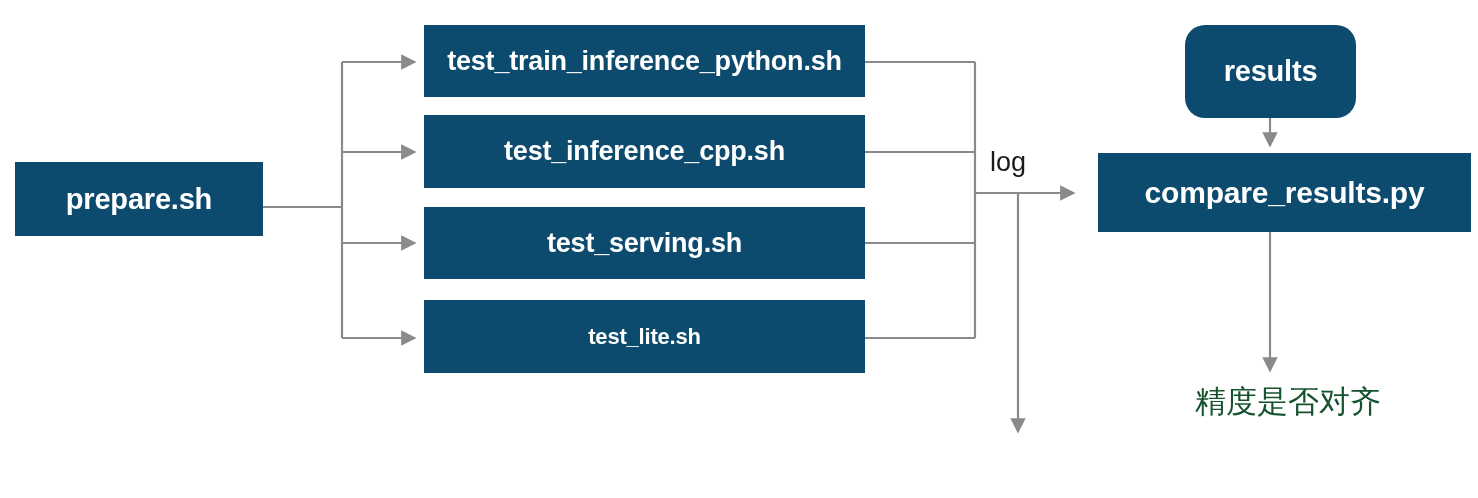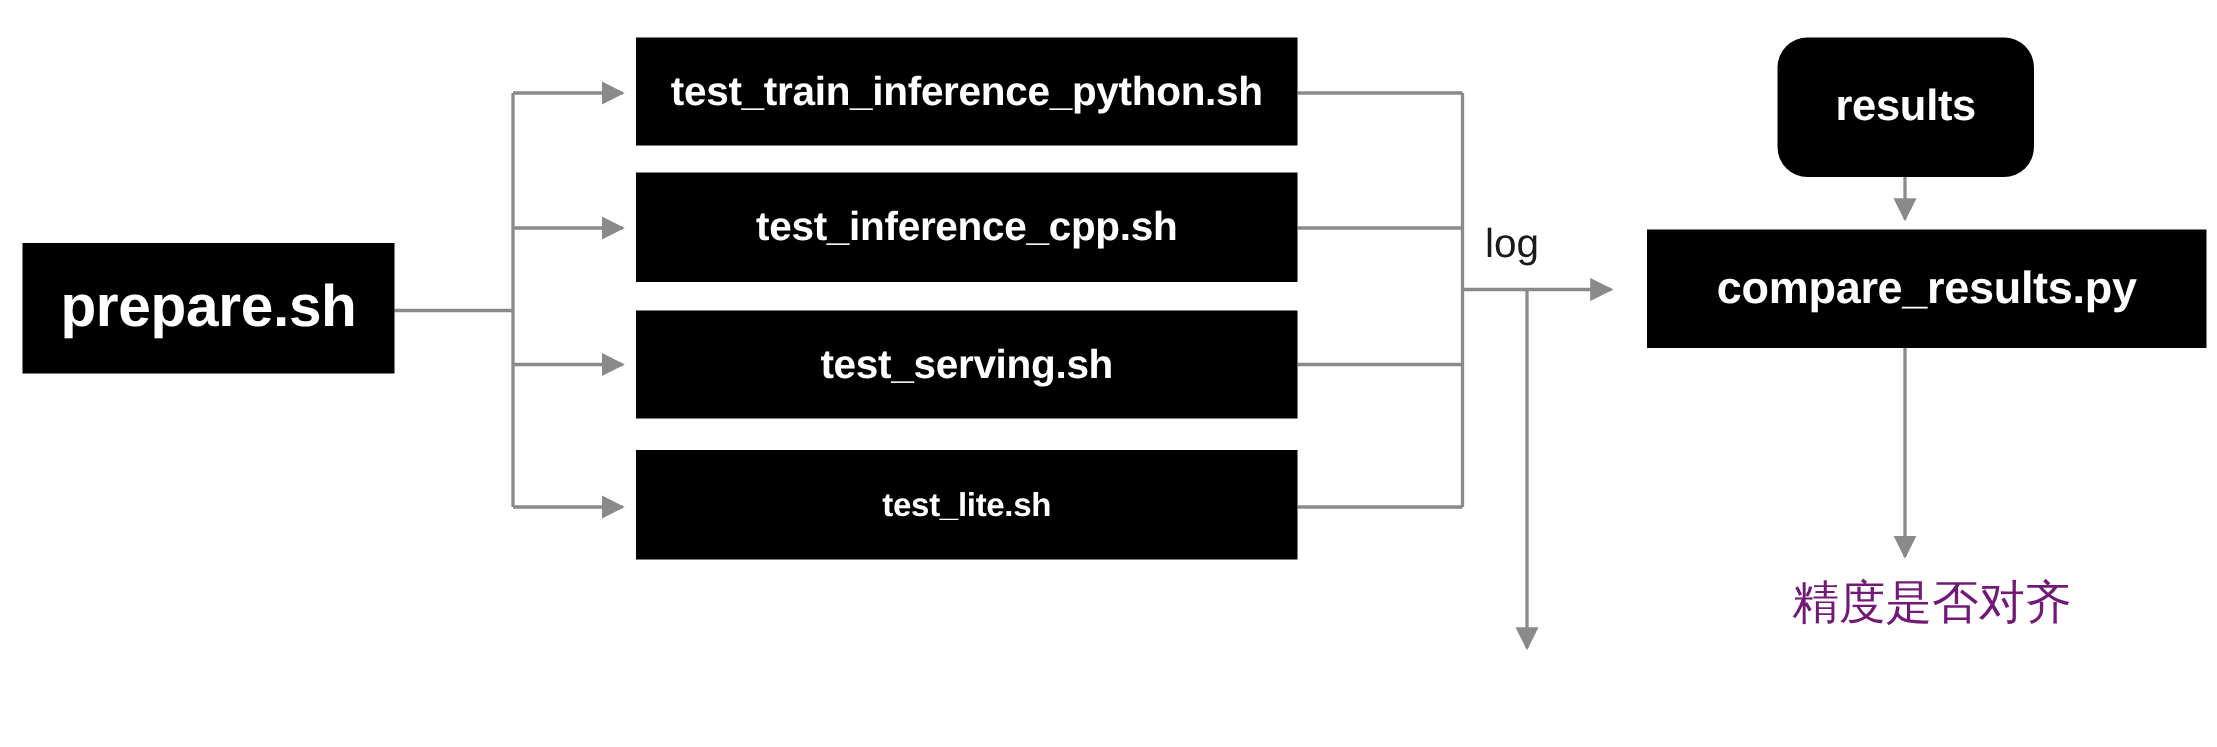--- a/index.html
+++ b/index.html
@@ -21,21 +21,21 @@
   #edges {
     position: absolute;
     left: 0;
     top: 0;
     width: 1478px;
     height: 498px;
     pointer-events: none;
   }
   .node {
     position: absolute;
-    background: #000000;
+    background: #0c4a6e;
     color: #ffffff;
     display: flex;
     align-items: center;
     justify-content: center;
     text-align: center;
     font-weight: bold;
     letter-spacing: -0.2px;
     line-height: 1.05;
     box-sizing: border-box;
     z-index: 2;
@@ -49,28 +49,28 @@
     white-space: nowrap;
     text-align: center;
   }
   .label-edge {
     color: #1a1a1a;
     font-size: 27px;
     font-weight: 400;
     font-family: "Liberation Sans", "DejaVu Sans", sans-serif;
   }
   .label-note {
-    color: #701a75;
+    color: #14532d;
     font-size: 31px;
     font-weight: 400;
     font-family: "DejaVu Sans", "Liberation Sans", sans-serif;
   }
 
   
-  #node-prepare      { left: 15px;   top: 162px; width: 248px; height: 87px;  font-size: 39px; }
+  #node-prepare      { left: 15px;   top: 162px; width: 248px; height: 74px;  font-size: 29px; }
   #node-train        { left: 424px;  top: 25px;  width: 441px; height: 72px;  font-size: 27px; }
   #node-cpp          { left: 424px;  top: 115px; width: 441px; height: 73px;  font-size: 27px; }
   #node-serving      { left: 424px;  top: 207px; width: 441px; height: 72px;  font-size: 27px; }
   #node-lite         { left: 424px;  top: 300px; width: 441px; height: 73px;  font-size: 22px; }
   #node-results      { left: 1185px; top: 25px;  width: 171px; height: 93px;  font-size: 29px; }
   #node-compare      { left: 1082px; top: 153px; width: 373px; height: 79px;  font-size: 30px; margin-left: 16px; }
 
   #label-log         { left: 990px;  top: 147px; }
   #note-feature      { left: 918px;  top: 443px; }
   #note-precision    { left: 1195px; top: 381px; }

